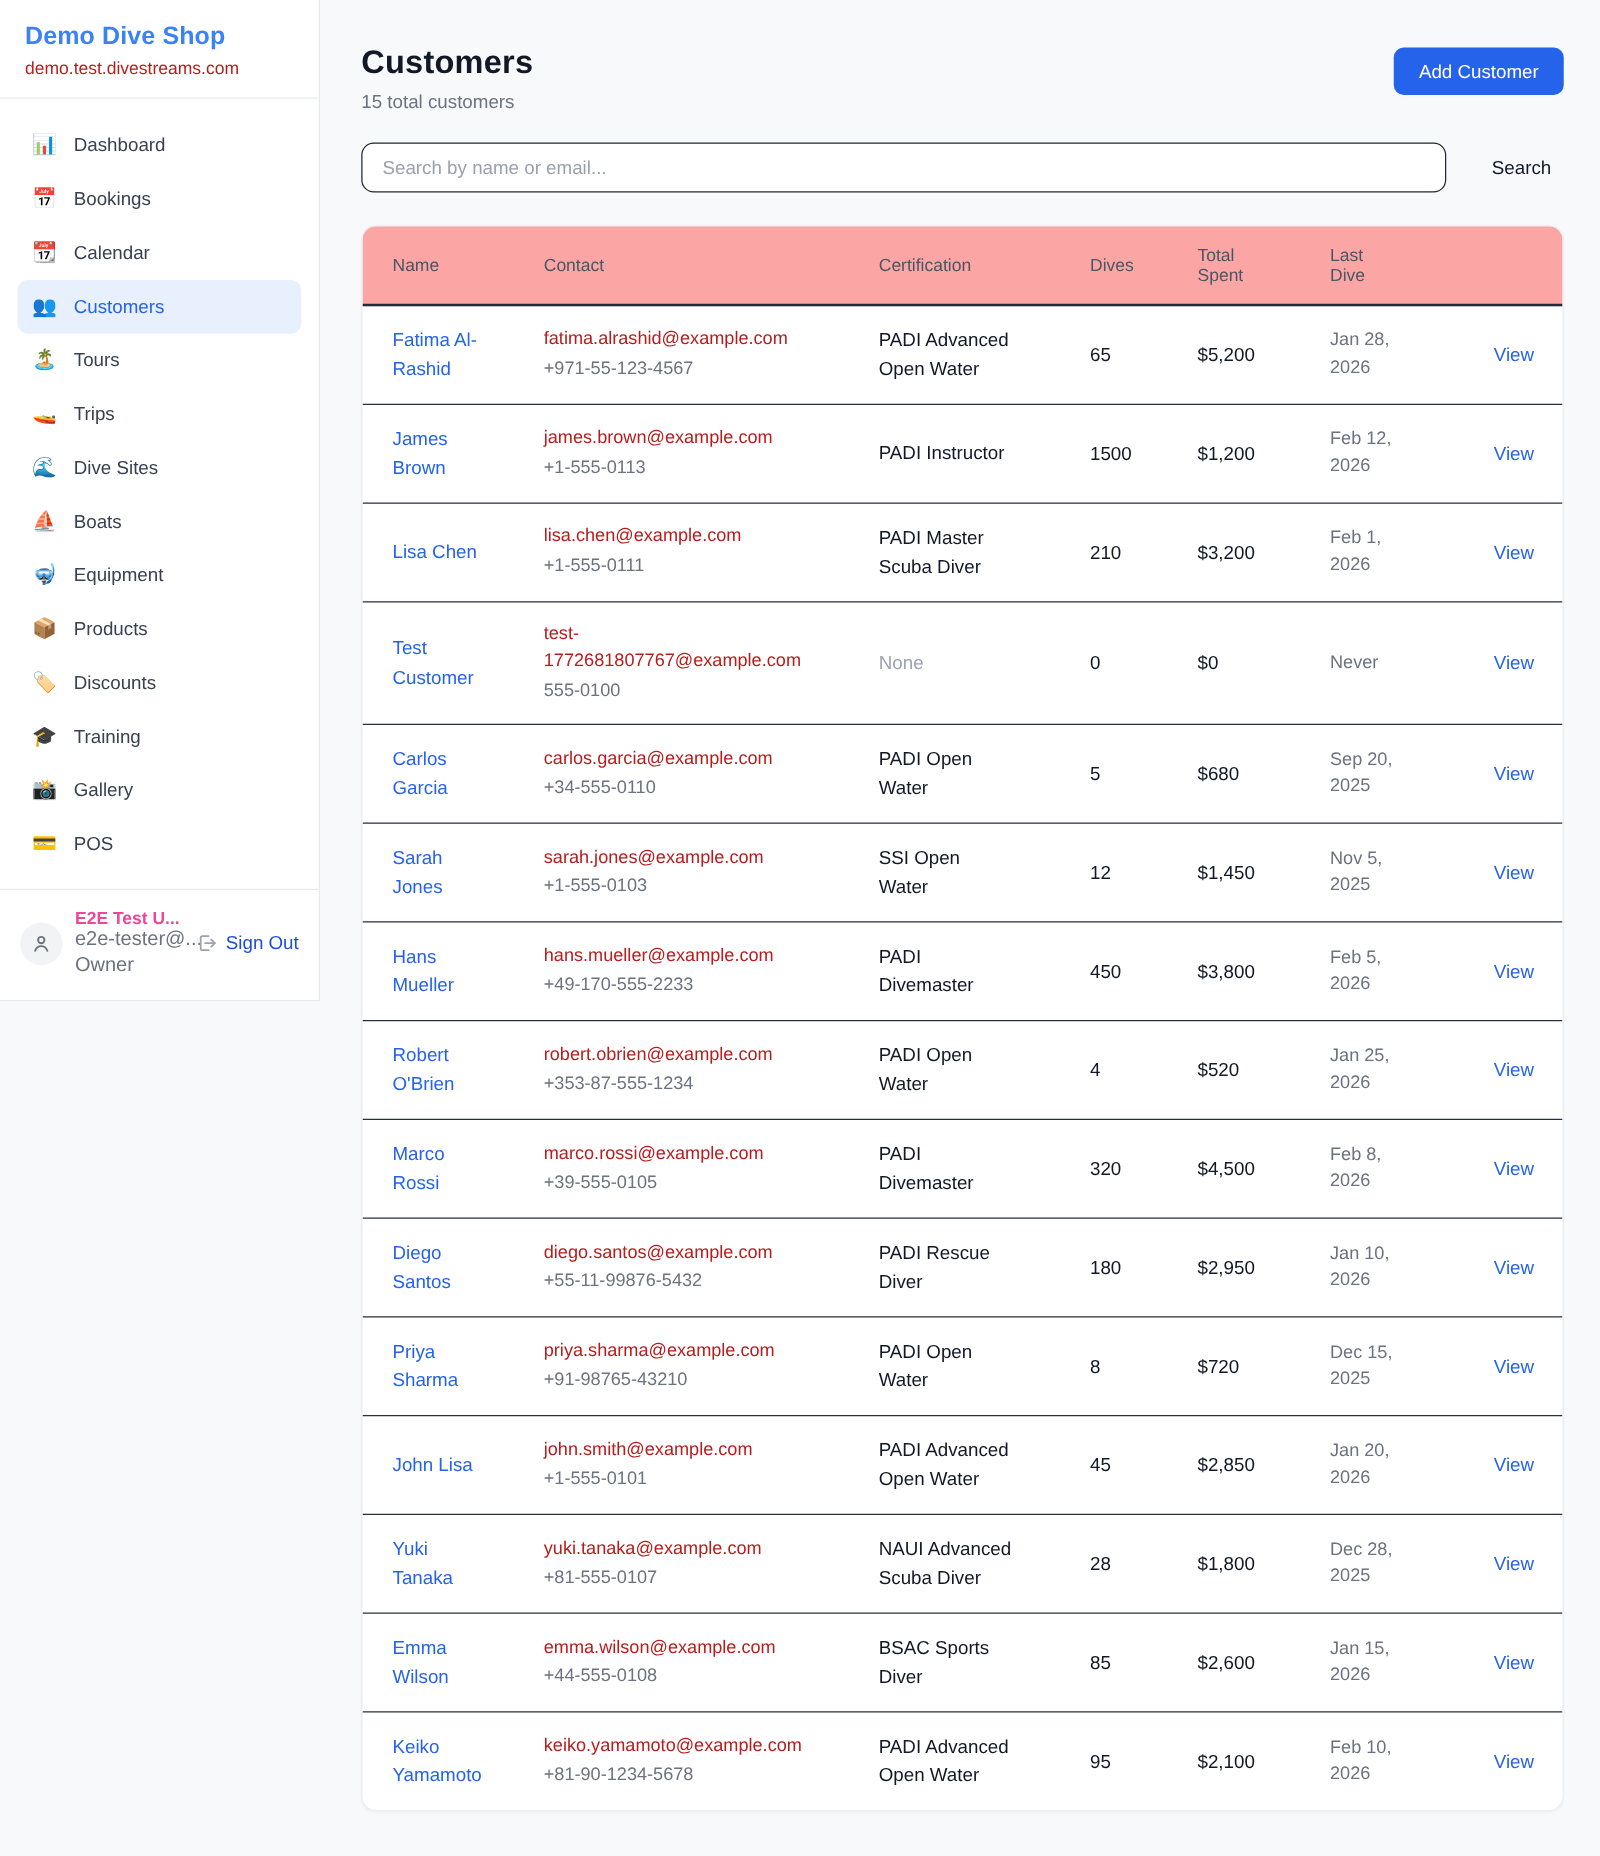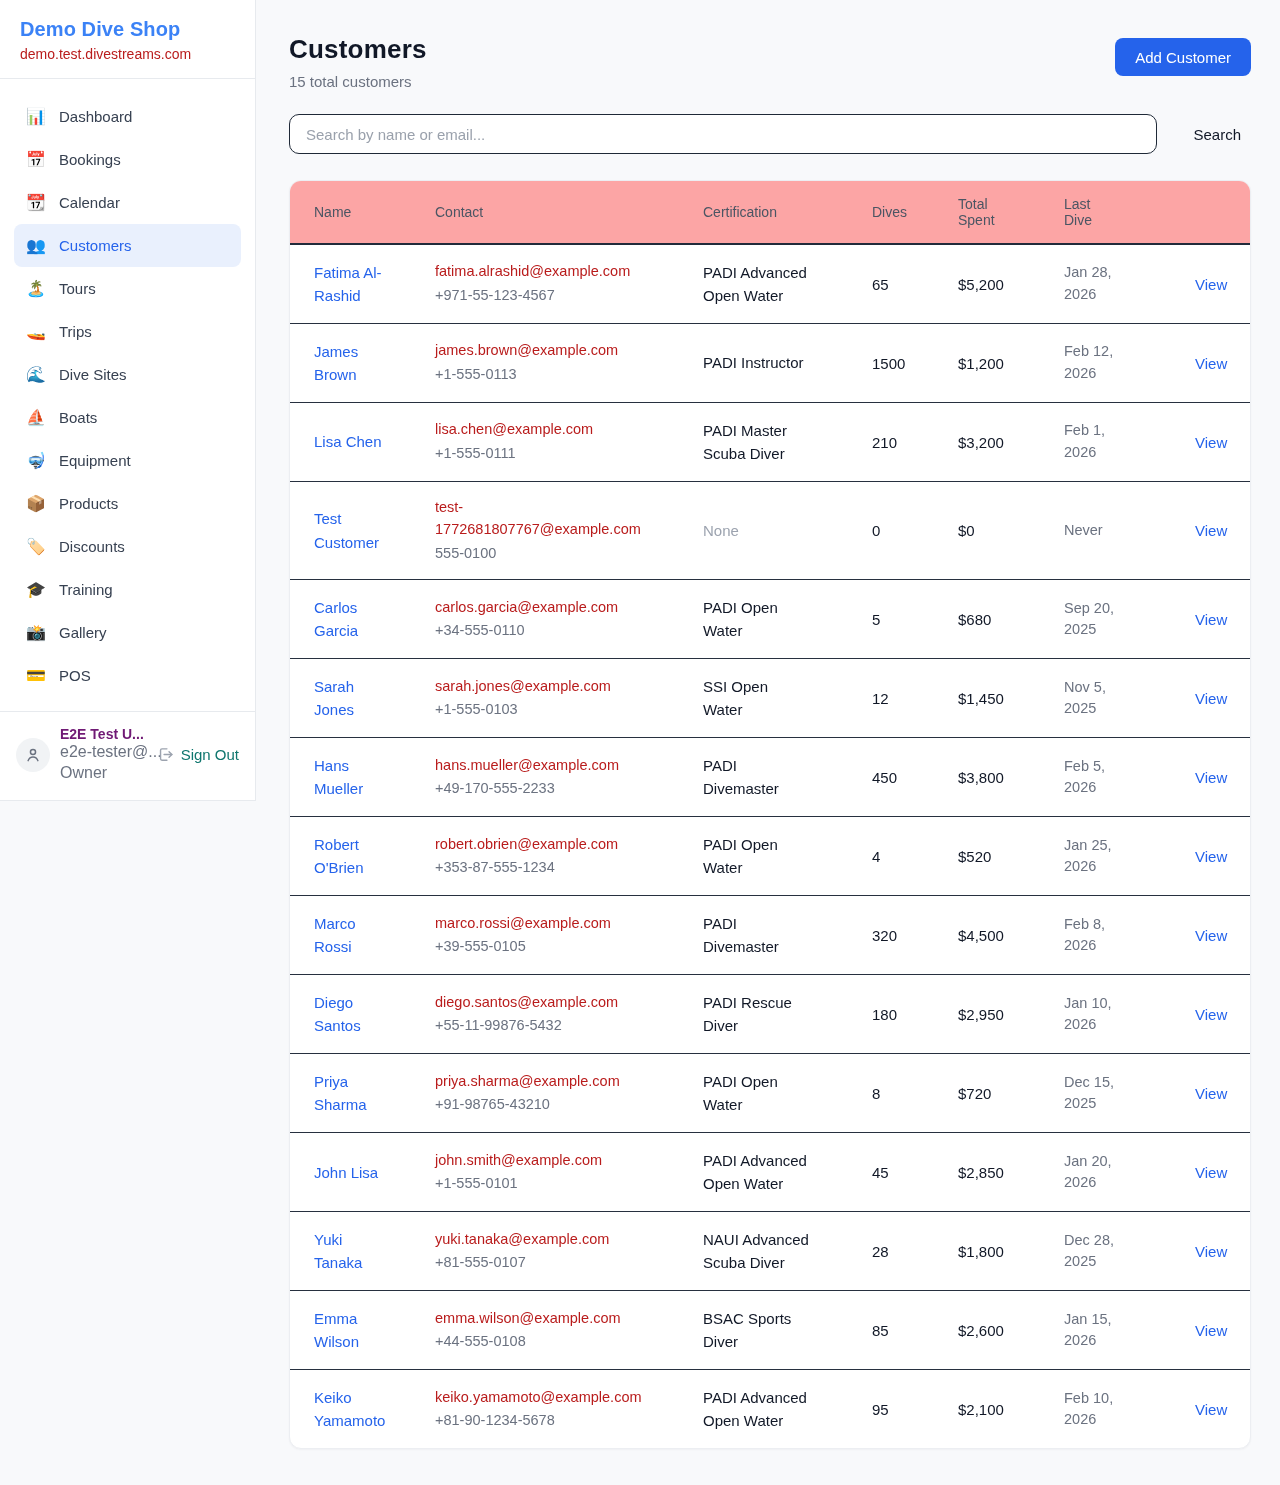--- a/index.html
+++ b/index.html
@@ -37,26 +37,26 @@
   .user-panel {
     border-top:1px solid #e7eaee;
     padding:14px 16px 16px 16px;
     display:flex; align-items:center; gap:10px;
   }
   .avatar {
     width:34px; height:34px; flex:0 0 34px; border-radius:50%;
     background:#f1f3f5; display:flex; align-items:center; justify-content:center;
   }
   .user-meta { min-width:0; flex:1; }
-  .user-name { font-size:14px; font-weight:bold; color:#701a75; white-space:nowrap; }
+  .user-name { font-size:14px; font-weight:bold; color:#ec4899; white-space:nowrap; }
   .user-email, .user-role { font-size:16px; color:#6b7280; line-height:1.3; white-space:nowrap; }
   .signout {
     display:flex; align-items:center; gap:7px;
     background:none; border:none; cursor:pointer;
-    color:#0f766e; font-size:15px; font-family:inherit; white-space:nowrap;
+    color:#1d4ed8; font-size:15px; font-family:inherit; white-space:nowrap;
   }
 
   
   .main { flex:1; padding:34px 29px 36px 33px; min-width:0; }
   .page-header { display:flex; justify-content:space-between; align-items:flex-start; }
   .page-title { font-size:26px; font-weight:bold; color:#111827; letter-spacing:.2px; }
   .page-subtitle { font-size:15px; color:#6b7280; margin-top:8px; }
   .btn-primary {
     background:#2563eb; color:#fff; border:none; cursor:pointer;
     font-family:inherit; font-size:15px; font-weight:500;

